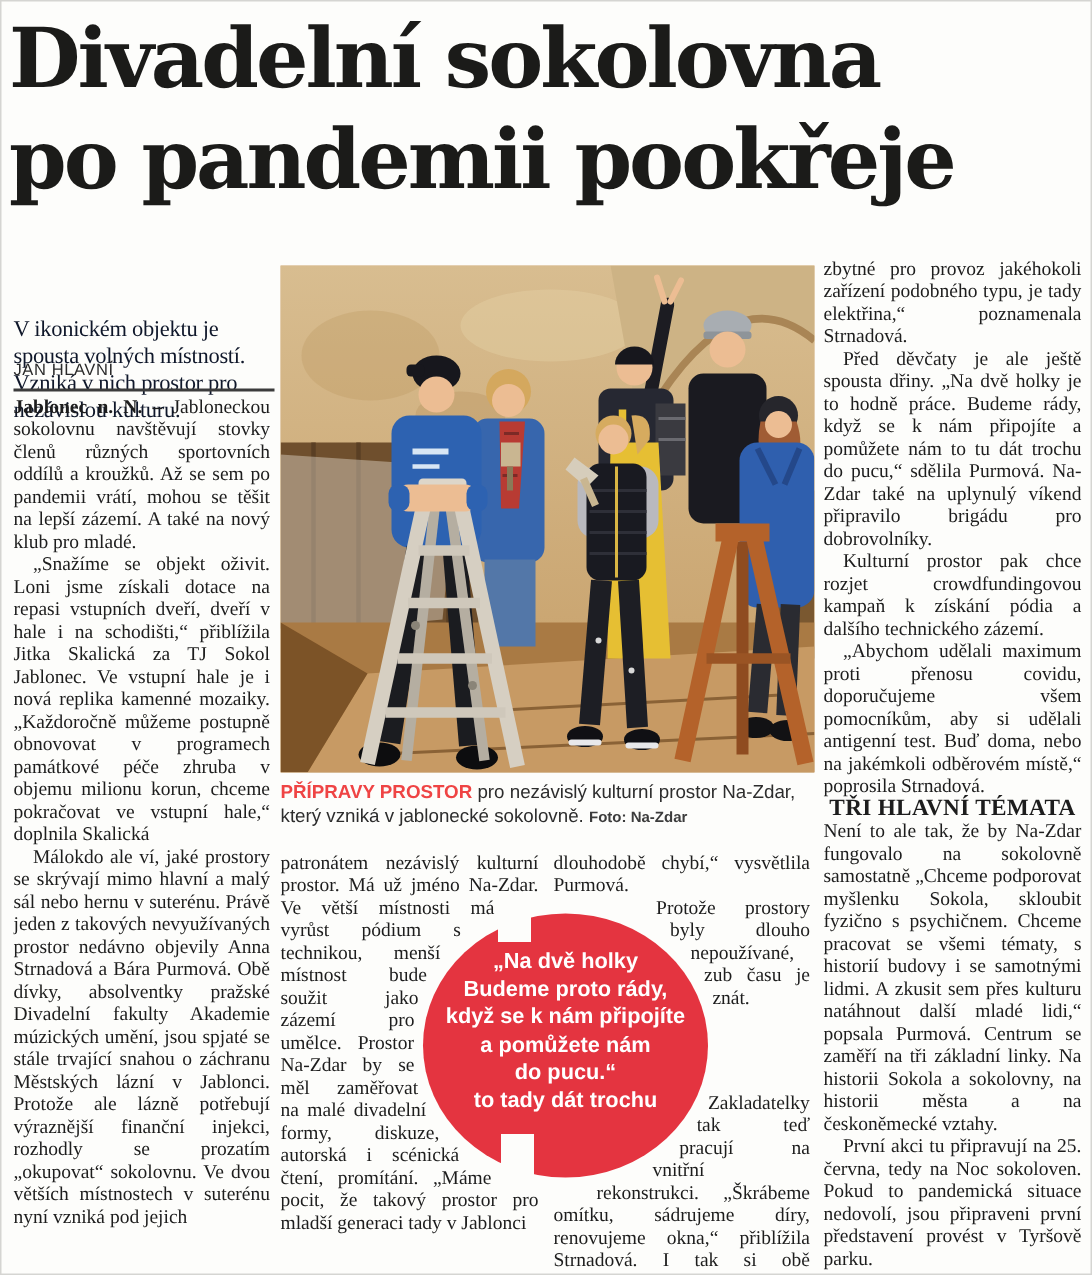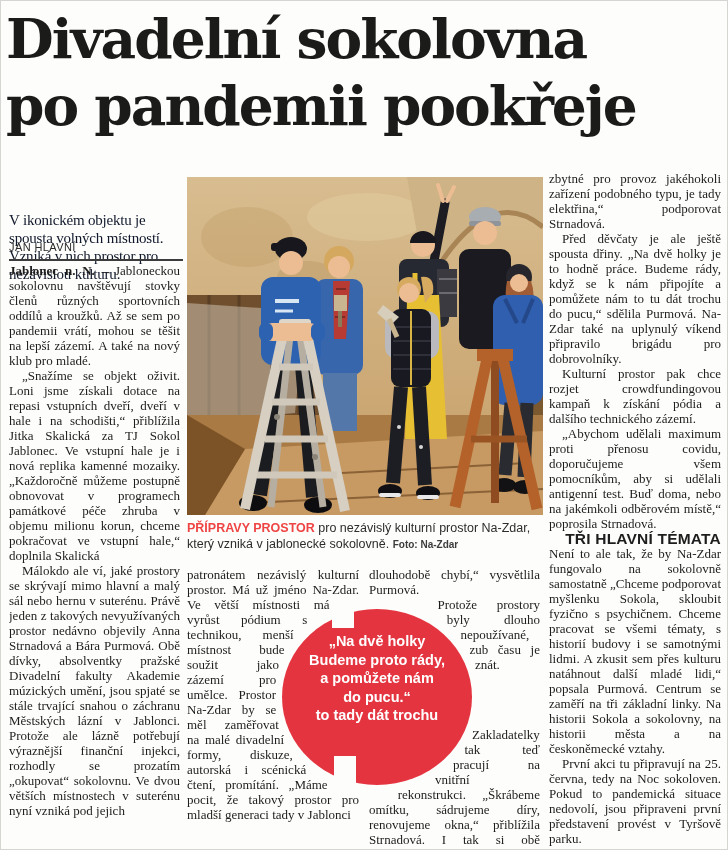--- a/index.html
+++ b/index.html
@@ -29,22 +29,22 @@
     position:absolute; font-size:13px; line-height:15px; text-align:justify;
     hyphens:auto; -webkit-hyphens:auto; overflow:hidden; color:#1d1d1d;
   }
   .bodycol p { margin:0; }
   .bodycol p.ind { text-indent:13px; }
   .col1 { left:8px;   top:262px; width:171px; height:586px; }
   .col2 { left:186px; top:566px; width:172px; height:282px; }
   .col3 { left:368px; top:566px; width:171px; height:282px; }
   .col4 { left:548px; top:170px; width:172px; height:678px; }
   .subhead {
-    font-family:Liberation Sans, sans-serif; font-weight:700; font-size:15.5px;
-    letter-spacing:0.2px; margin:10px 0 2px 0; text-indent:0 !important; text-align:right;
+    font-family:Liberation Serif, serif; font-weight:700; font-size:15.5px;
+    letter-spacing:0.2px; margin:10px 0 2px 0; text-indent:0 !important; text-align:center;
   }
   .photo {
     position:absolute; left:186px; top:176px; width:356px; height:338px;
     background:#cfa872; overflow:hidden;
   }
   .caption {
     position:absolute; left:186px; top:520px; width:356px;
     font-family:"Liberation Sans", sans-serif; font-size:12.5px; line-height:15.5px; color:#2d2d2d;
   }
   .caption .cb { font-weight:700; color:#ef4444; }
@@ -221,33 +221,34 @@
     <p>patronátem nezávislý kulturní prostor. Má už jméno Na-Zdar. Ve větší místnosti má vyrůst pódium s technikou, menší místnost bude soužit jako zázemí pro umělce. Prostor Na-Zdar by se měl zaměřovat na malé divadelní formy, diskuze, autorská i scénická čtení, promítání. „Máme pocit, že takový prostor pro mladší generaci tady v Jablonci</p>
   </div>
 
   <div class="bodycol col3">
     <div class="wrapL"></div>
     <p>dlouhodobě chybí,“ vysvětlila Purmová.</p>
     <p class="ind">Protože prostory byly dlouho nepoužívané, zub času je znát. Zakladatelky tak teď pracují na vnitřní rekonstrukci. „Škrábeme omítku, sádrujeme díry, renovujeme okna,“ přiblížila Strnadová. I tak si obě pochvalují, že v sokolovně je vlastně všechno připravené. „Jsou tady toalety, což je ne-</p>
   </div>
 
   <div class="bodycol col4">
-    <p>zbytné pro provoz jakéhokoli zařízení podobného typu, je tady elektřina,“ podporovat Strnadová.</p>
+    <p>zbytné pro provoz jakéhokoli zařízení podobného typu, je tady elektřina,“ poznamenala Strnadová.</p>
     <p class="ind">Před děvčaty je ale ještě spousta dřiny. „Na dvě holky je to hodně práce. Budeme rády, když se k nám připojíte a pomůžete nám to tu dát trochu do pucu,“ sdělila Purmová. Na-Zdar také na uplynulý víkend připravilo brigádu pro dobrovolníky.</p>
     <p class="ind">Kulturní prostor pak chce rozjet crowdfundingovou kampaň k získání pódia a dalšího technického zázemí.</p>
     <p class="ind">„Abychom udělali maximum proti přenosu covidu, doporučujeme všem pomocníkům, aby si udělali antigenní test. Buď doma, nebo na jakémkoli odběrovém místě,“ poprosila Strnadová.</p>
     <p class="subhead">TŘI HLAVNÍ TÉMATA</p>
     <p>Není to ale tak, že by Na-Zdar fungovalo na sokolovně samostatně „Chceme podporovat myšlenku Sokola, skloubit fyzično s psychičnem. Chceme pracovat se všemi tématy, s historií budovy i se samotnými lidmi. A zkusit sem přes kulturu natáhnout další mladé lidi,“ popsala Purmová. Centrum se zaměří na tři základní linky. Na historii Sokola a sokolovny, na historii města a na českoněmecké vztahy.</p>
     <p class="ind">První akci tu připravují na 25. června, tedy na Noc sokoloven. Pokud to pandemická situace nedovolí, jsou připraveni první představení provést v Tyršově parku.</p>
   </div>
 
   <div class="quote-circle" style="background: rgb(228, 52, 64);">
     <div class="quote-text">
       <div>„Na dvě holky</div>
       <div>Budeme proto rády,</div>
+      <div>když se k nám připojíte</div>
       <div>a pomůžete nám</div>
       <div>do pucu.“</div>
       <div>to tady dát trochu</div>
     </div>
   </div>
   <div class="notch notch-top"></div>
   <div class="notch notch-bottom"></div>
 
 </div>
 

